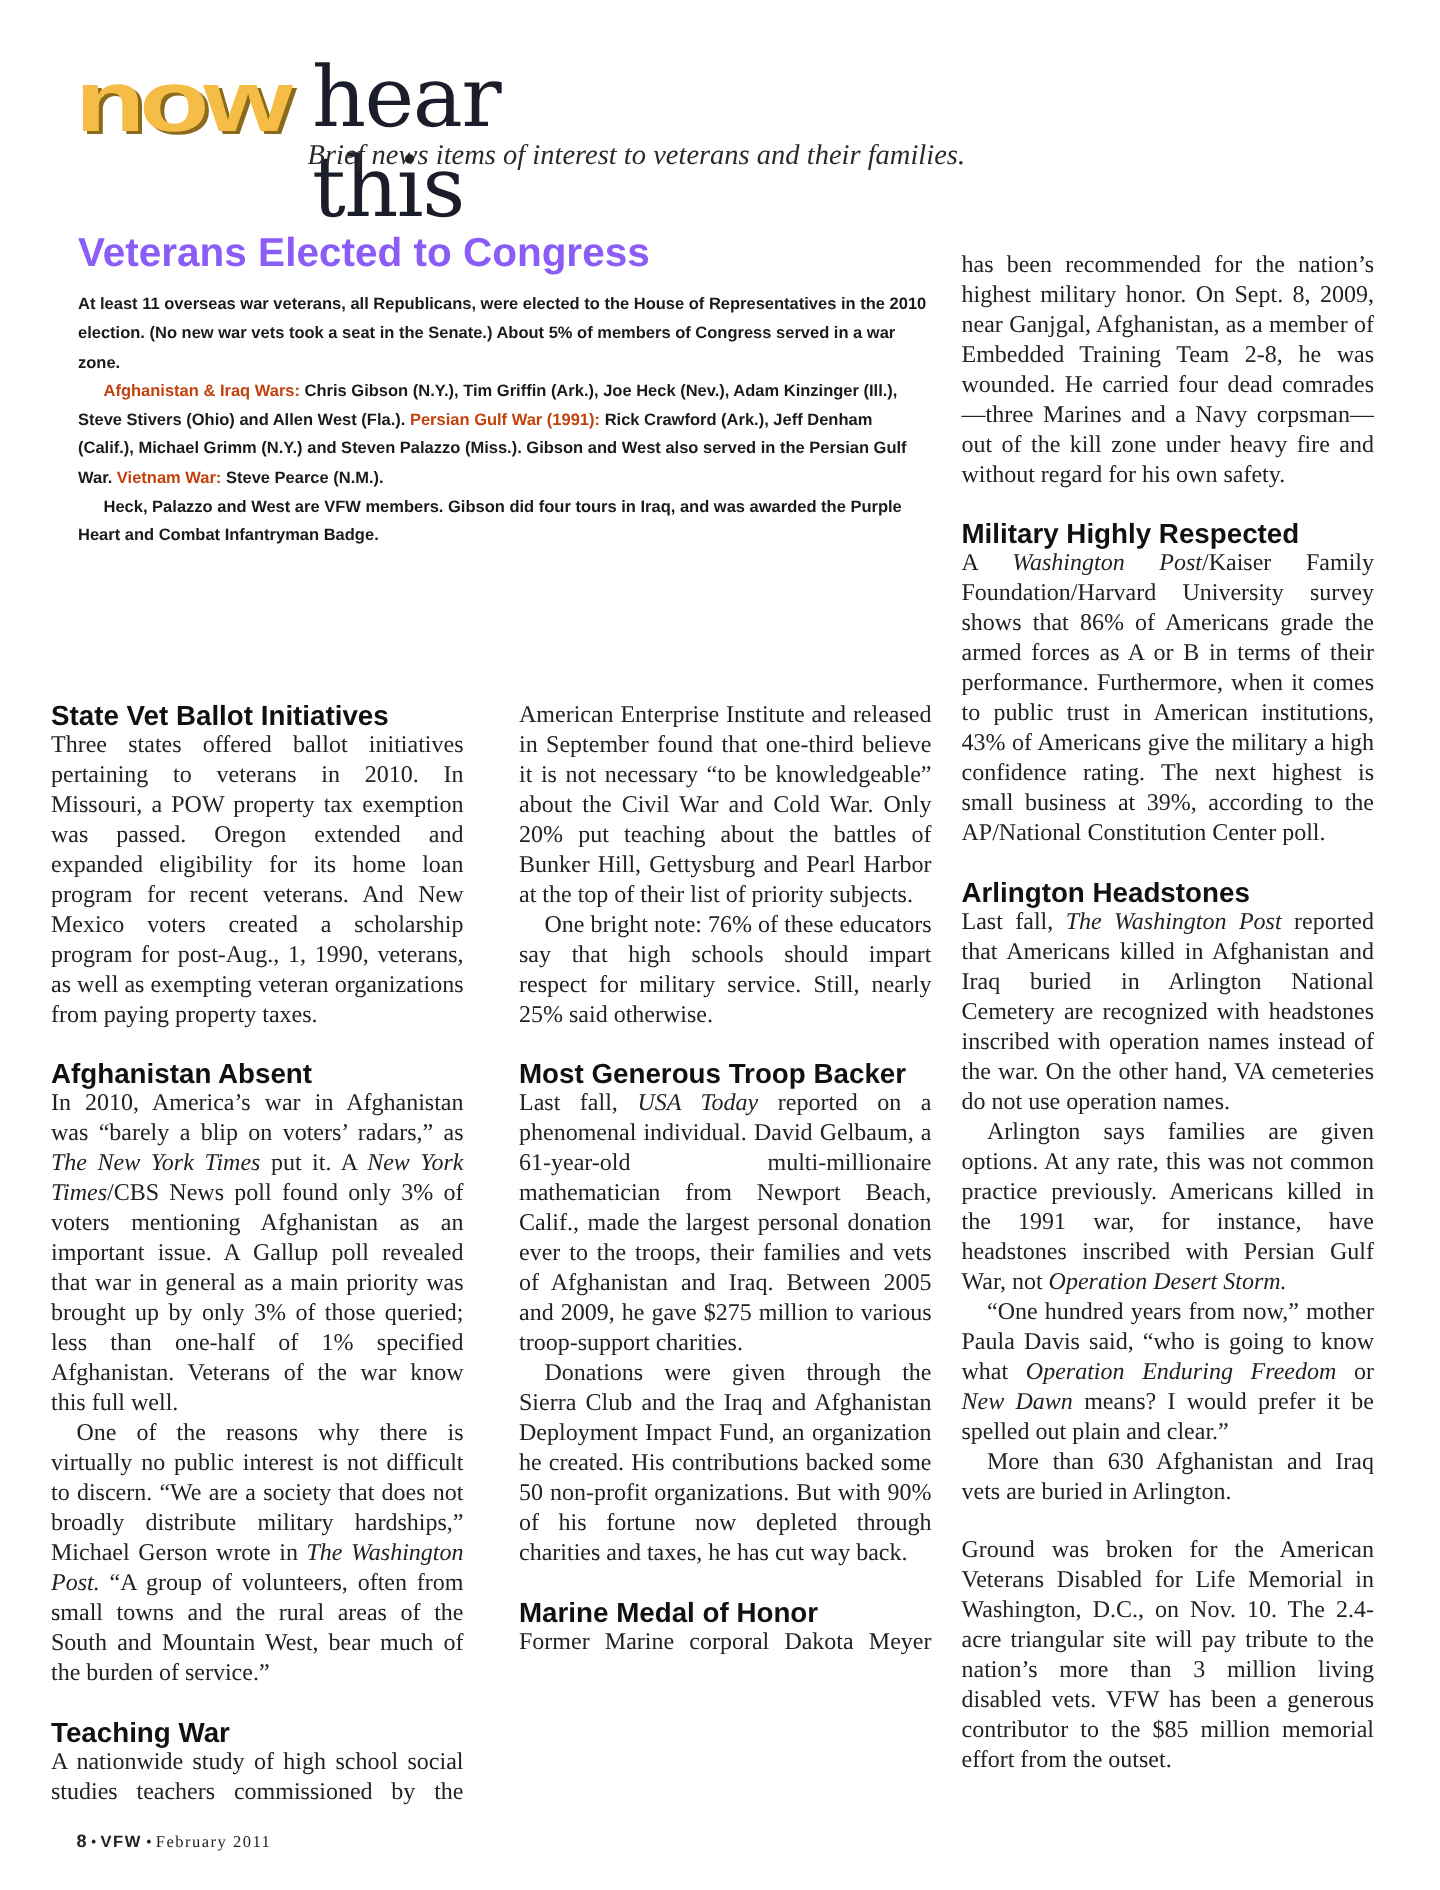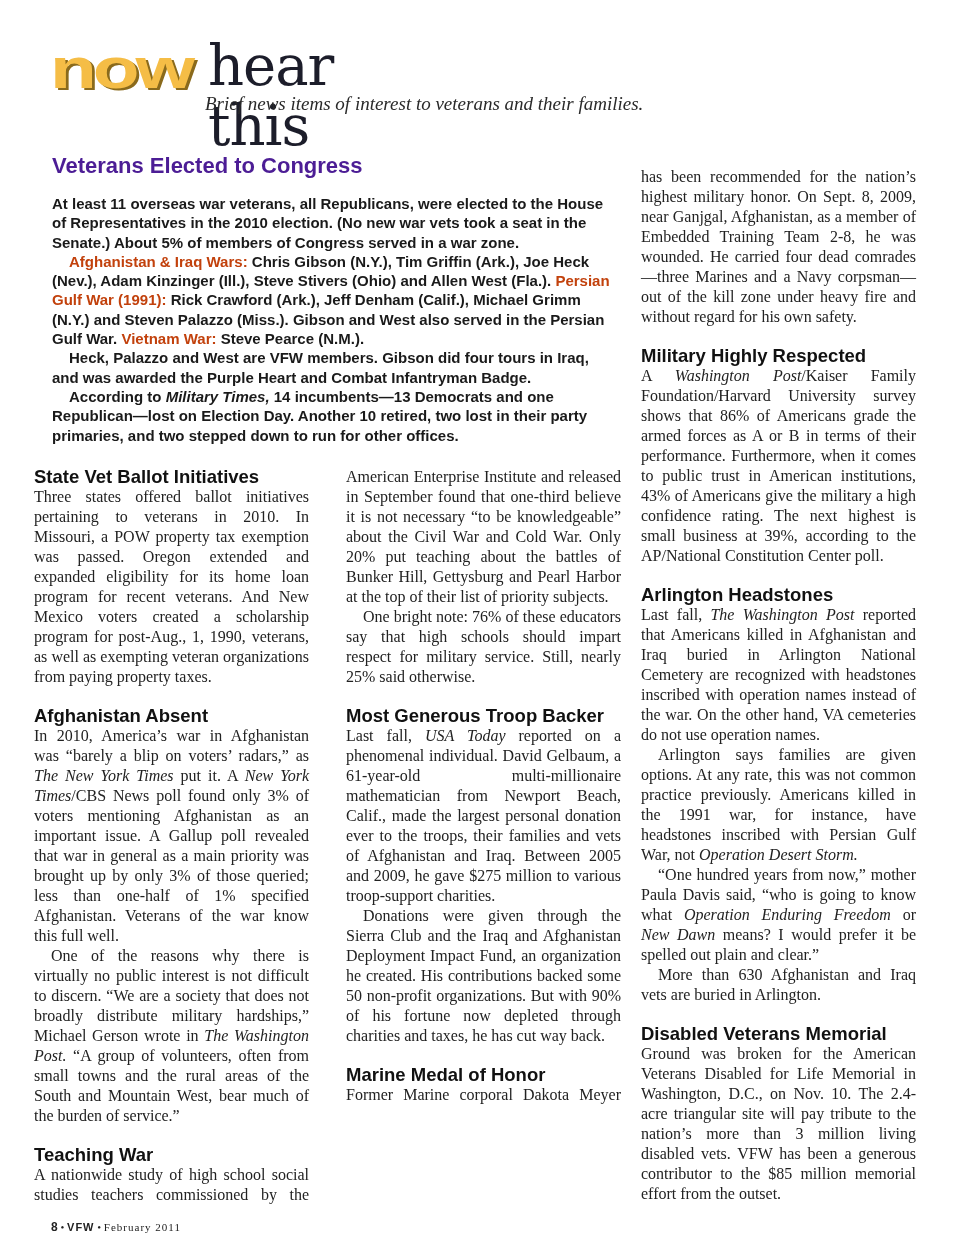--- a/index.html
+++ b/index.html
@@ -1,22 +1,22 @@
 <!DOCTYPE html>
 <html><head>
 <meta charset="utf-8">
 <style>
   html, body { margin: 0; padding: 0; background: #ffffff; }
   body { width: 960px; height: 1260px; position: relative; overflow: hidden; color: #1a1a1a; }
   .masthead { position: absolute; left: 50px; top: 38px; height: 60px; }
   .mast-now { position: absolute; left: 0; top: 0; font-family: "Liberation Sans", sans-serif; font-weight: 900; font-size: 58px; line-height: 60px; letter-spacing: -3px; color: #f5bd46; text-shadow: 2px 2px 0 #8a6a1c; transform: scaleX(1.32); transform-origin: left; }
   .mast-hear { position: absolute; left: 158px; top: -2px; font-family: "DejaVu Serif", serif; font-weight: normal; font-size: 56px; line-height: 60px; letter-spacing: -1px; color: #1c1d2a; }
   .tagline { position: absolute; left: 205px; top: 93px; font-family: "Liberation Serif", serif; font-style: italic; font-size: 19px; color: #2a2a2a; }
-  .lead-title { position: absolute; left: 52px; top: 153px; font-family: "Liberation Sans", sans-serif; font-weight: bold; font-size: 22px; color: #4c1d95; }
-  .lead-body { position: absolute; left: 52px; top: 194px; width: 567px; font-family: "Liberation Sans", sans-serif; font-weight: bold; font-size: 15px; line-height: 19.3px; color: #1a1a1a; }
+  .lead-title { position: absolute; left: 52px; top: 153px; font-family: "Liberation Sans", sans-serif; font-weight: bold; font-size: 27px; color: #8b5cf6; }
+  .lead-body { position: absolute; left: 52px; top: 194px; width: 567px; font-family: "Liberation Sans", sans-serif; font-weight: bold; font-size: 11px; line-height: 19.3px; color: #1a1a1a; }
   .lead-body p { margin: 0; }
   .lead-body p.indent { text-indent: 17px; }
   .red { color: #c2410c; }
   .col { position: absolute; width: 275px; font-family: "Liberation Serif", serif; font-size: 16px; line-height: 20px; color: #222; text-align: justify; }
   .col h3 { font-family: "Liberation Sans", sans-serif; font-weight: bold; font-size: 18.5px; line-height: 20px; margin: 0; color: #111; text-align: left; }
   .col p { margin: 0; }
   .col p.indent { text-indent: 17px; }
   .col .gap { height: 19px; }
   .col1 { left: 34px; top: 467px; }
   .col2 { left: 346px; top: 467px; }
@@ -33,21 +33,20 @@
   <span class="mast-now">now</span>
   <span class="mast-hear">hear this</span>
 </div>
 <div class="tagline">Brief news items of interest to veterans and their families.</div>
 
 <h1 class="lead-title" style="margin:0;">Veterans Elected to Congress</h1>
 <div class="lead-body">
   <p>At least 11 overseas war veterans, all Republicans, were elected to the House of Representatives in the 2010 election. (No new war vets took a seat in the Senate.) About 5% of members of Congress served in a war zone.</p>
   <p class="indent"><span class="red">Afghanistan &amp; Iraq Wars:</span><span> Chris Gibson (N.Y.), Tim Griffin (Ark.), Joe Heck (Nev.), Adam Kinzinger (Ill.), Steve Stivers (Ohio) and Allen West (Fla.). </span><span class="red">Persian Gulf War (1991):</span><span> Rick Crawford (Ark.), Jeff Denham (Calif.), Michael Grimm (N.Y.) and Steven Palazzo (Miss.). Gibson and West also served in the Persian Gulf War. </span><span class="red">Vietnam War:</span><span> Steve Pearce (N.M.).</span></p>
   <p class="indent">Heck, Palazzo and West are VFW members. Gibson did four tours in Iraq, and was awarded the Purple Heart and Combat Infantryman Badge.</p>
-  <p class="indent"><span>According to </span><em>Military Times,</em><span> 14 incumbents—13 Democrats and one Republican—lost on Election Day. Another 10 retired, two lost in their party primaries, and two stepped down to run for other offices.</span></p>
 </div>
 
 <div class="col col1">
   <h3>State Vet Ballot Initiatives</h3>
   <p>Three states offered ballot initiatives pertaining to veterans in 2010. In Missouri, a POW property tax exemption was passed. Oregon extended and expanded eligibility for its home loan program for recent veterans. And New Mexico voters created a scholarship program for post-Aug., 1, 1990, veterans, as well as exempting veteran organizations from paying property taxes.</p>
   <div class="gap"></div>
   <h3>Afghanistan Absent</h3>
   <p><span>In 2010, America’s war in Afghanistan was “barely a blip on voters’ radars,” as </span><em>The New York Times</em><span> put it. A </span><em>New York Times</em><span>/CBS News poll found only 3% of voters mentioning Afghanistan as an important issue. A Gallup poll revealed that war in general as a main priority was brought up by only 3% of those queried; less than one-half of 1% specified Afghanistan. Veterans of the war know this full well.</span></p>
   <p class="indent"><span>One of the reasons why there is virtually no public interest is not difficult to discern. “We are a society that does not broadly distribute military hardships,” Michael Gerson wrote in </span><em>The Washington Post.</em><span> “A group of volunteers, often from small towns and the rural areas of the South and Mountain West, bear much of the burden of service.”</span></p>
   <div class="gap"></div>
@@ -72,19 +71,18 @@
   <div class="gap"></div>
   <h3>Military Highly Respected</h3>
   <p><span>A </span><em>Washington Post</em><span>/Kaiser Family Foundation/Harvard University survey shows that 86% of Americans grade the armed forces as A or B in terms of their performance. Furthermore, when it comes to public trust in American institutions, 43% of Americans give the military a high confidence rating. The next highest is small business at 39%, according to the AP/National Constitution Center poll.</span></p>
   <div class="gap"></div>
   <h3>Arlington Headstones</h3>
   <p><span>Last fall, </span><em>The Washington Post</em><span> reported that Americans killed in Afghanistan and Iraq buried in Arlington National Cemetery are recognized with headstones inscribed with operation names instead of the war. On the other hand, VA cemeteries do not use operation names.</span></p>
   <p class="indent"><span>Arlington says families are given options. At any rate, this was not common practice previously. Americans killed in the 1991 war, for instance, have headstones inscribed with Persian Gulf War, not </span><em>Operation Desert Storm.</em></p>
   <p class="indent"><span>“One hundred years from now,” mother Paula Davis said, “who is going to know what </span><em>Operation Enduring Freedom</em><span> or </span><em>New Dawn</em><span> means? I would prefer it be spelled out plain and clear.”</span></p>
   <p class="indent">More than 630 Afghanistan and Iraq vets are buried in Arlington.</p>
   <div class="gap"></div>
-  <h3>Disabled Veterans Memorial</h3>
   <p>Ground was broken for the American Veterans Disabled for Life Memorial in Washington, D.C., on Nov. 10. The 2.4-acre triangular site will pay tribute to the nation’s more than 3 million living disabled vets. VFW has been a generous contributor to the $85 million memorial effort from the outset.</p>
 </div>
 
 <div class="footer">
   <span class="pg">8</span><span> • </span><span class="vfw">VFW</span><span> • </span><span class="date">February 2011</span>
 </div>
 
 </body></html>

